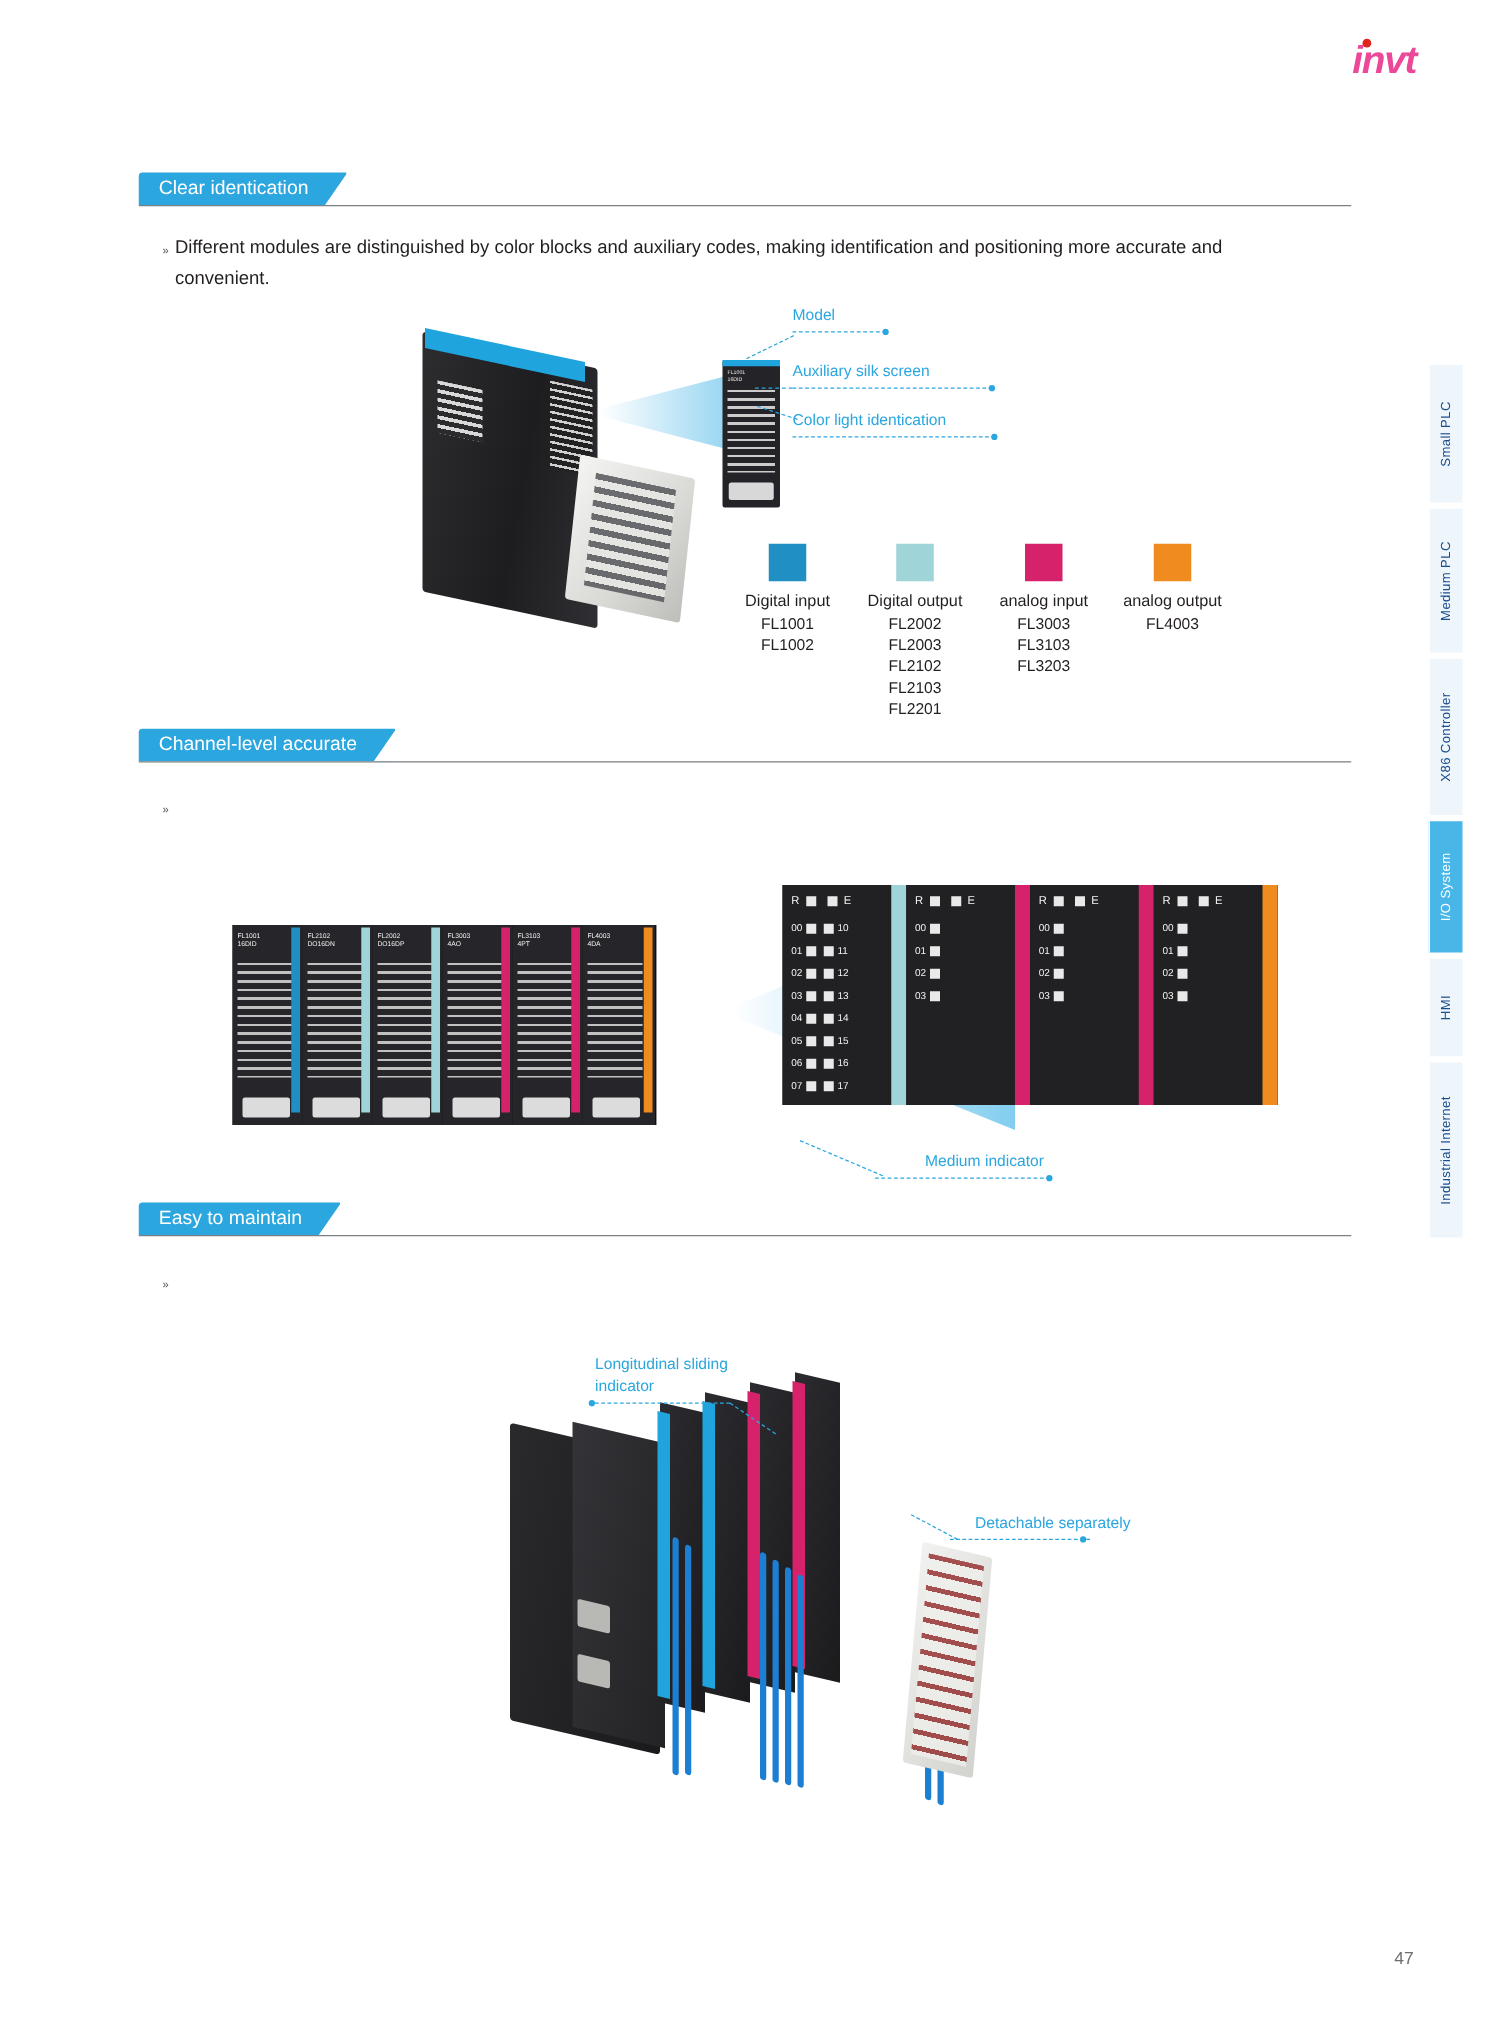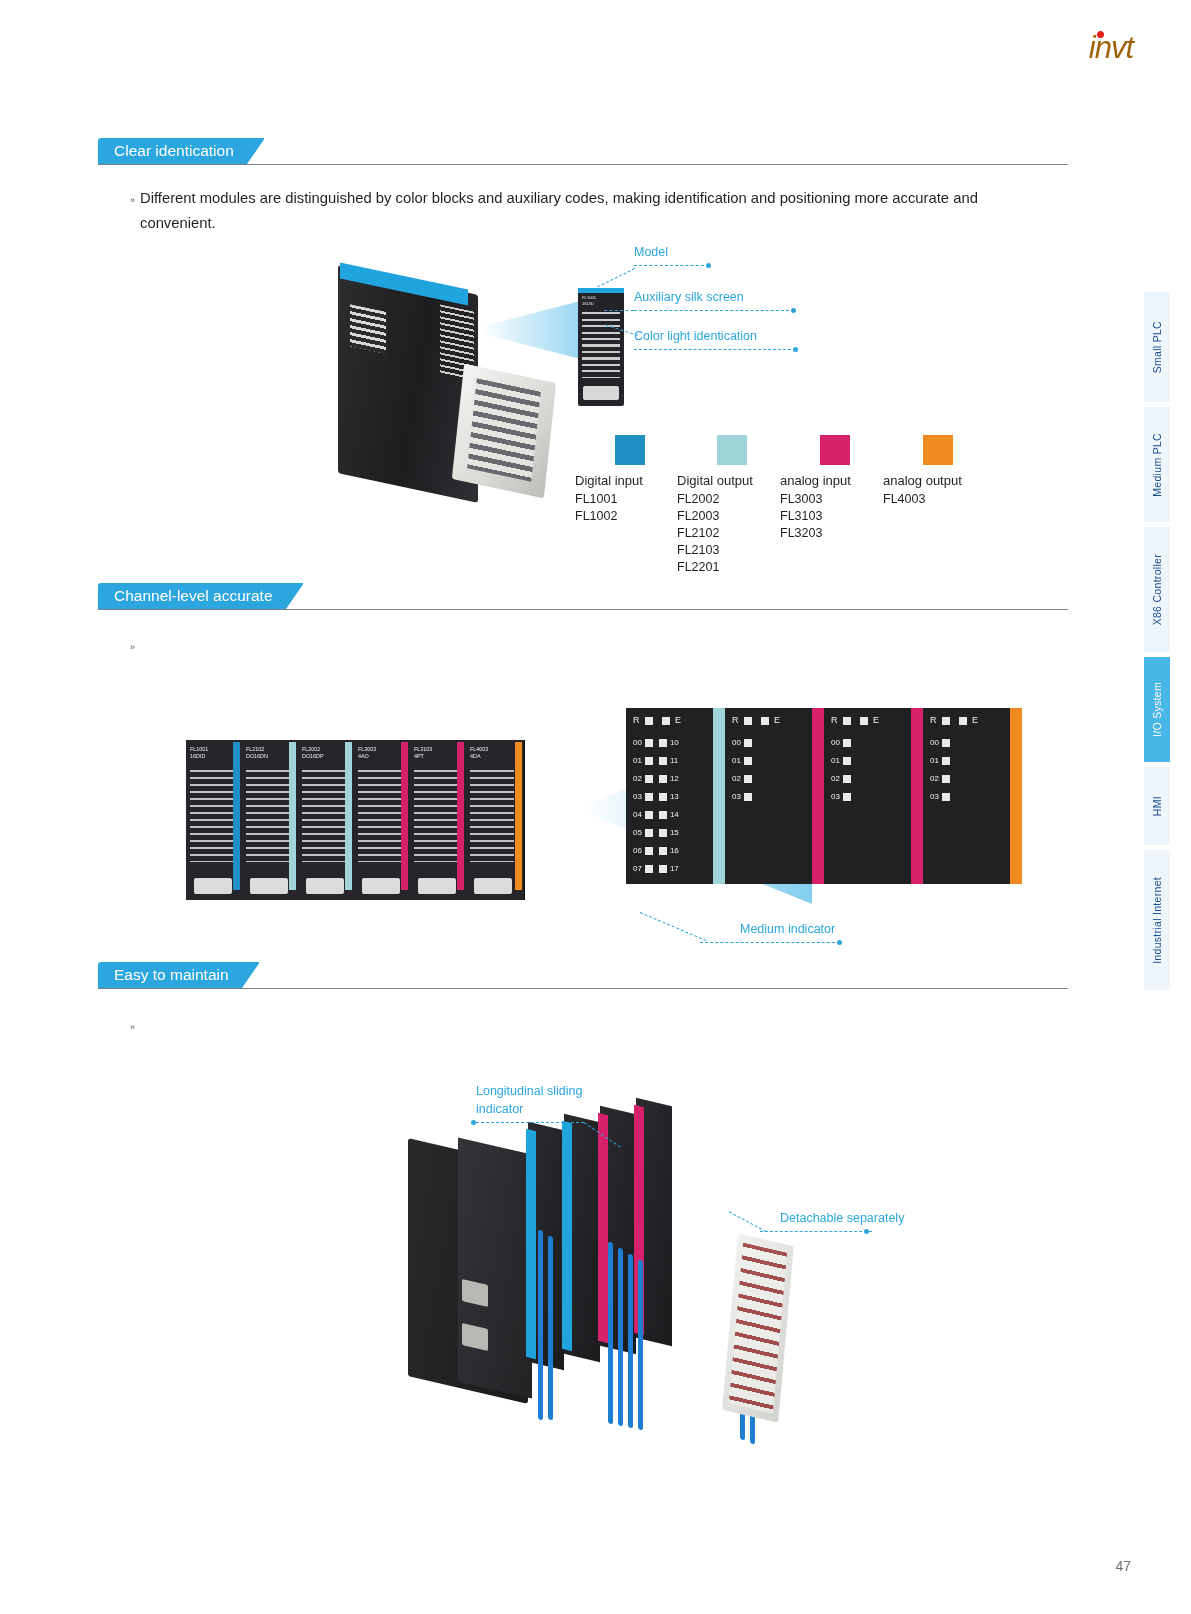--- a/index.html
+++ b/index.html
@@ -15,23 +15,23 @@
     position: relative;
     overflow: hidden;
   }
 
   
   .logo {
     position: absolute;
     top: 30px;
     right: 58px;
     font-size: 31px;
-    font-weight: normal;
+    font-weight: bold;
     font-style: italic;
-    color: #a16207;
+    color: #ec4899;
     letter-spacing: -1px;
   }
   .logo .dot {
     position: absolute;
     top: 1px;
     left: 8px;
     width: 7px;
     height: 7px;
     border-radius: 50%;
     background: #e2231a;
@@ -64,21 +64,21 @@
     padding: 4px 0;
   }
   .side-tab.active {
     background: #49b6e8;
     color: #ffffff;
   }
 
   
   .section {
     position: absolute;
-    left: 98px;
+    left: 111px;
     width: 970px;
   }
   .banner-wrap {
     position: relative;
     height: 26px;
   }
   .banner {
     position: absolute;
     left: 0;
     top: 0;
@@ -274,20 +274,21 @@
 
   
   .legend {
     position: absolute;
     left: 575px;
     top: 435px;
     width: 400px;
   }
   .legend-item {
     position: absolute;
+    text-align: center;
     font-size: 13px;
     color: #231f20;
   }
   .swatch {
     width: 30px;
     height: 30px;
     margin: 0 auto 8px;
   }
   .legend-codes {
     font-size: 12.5px;

